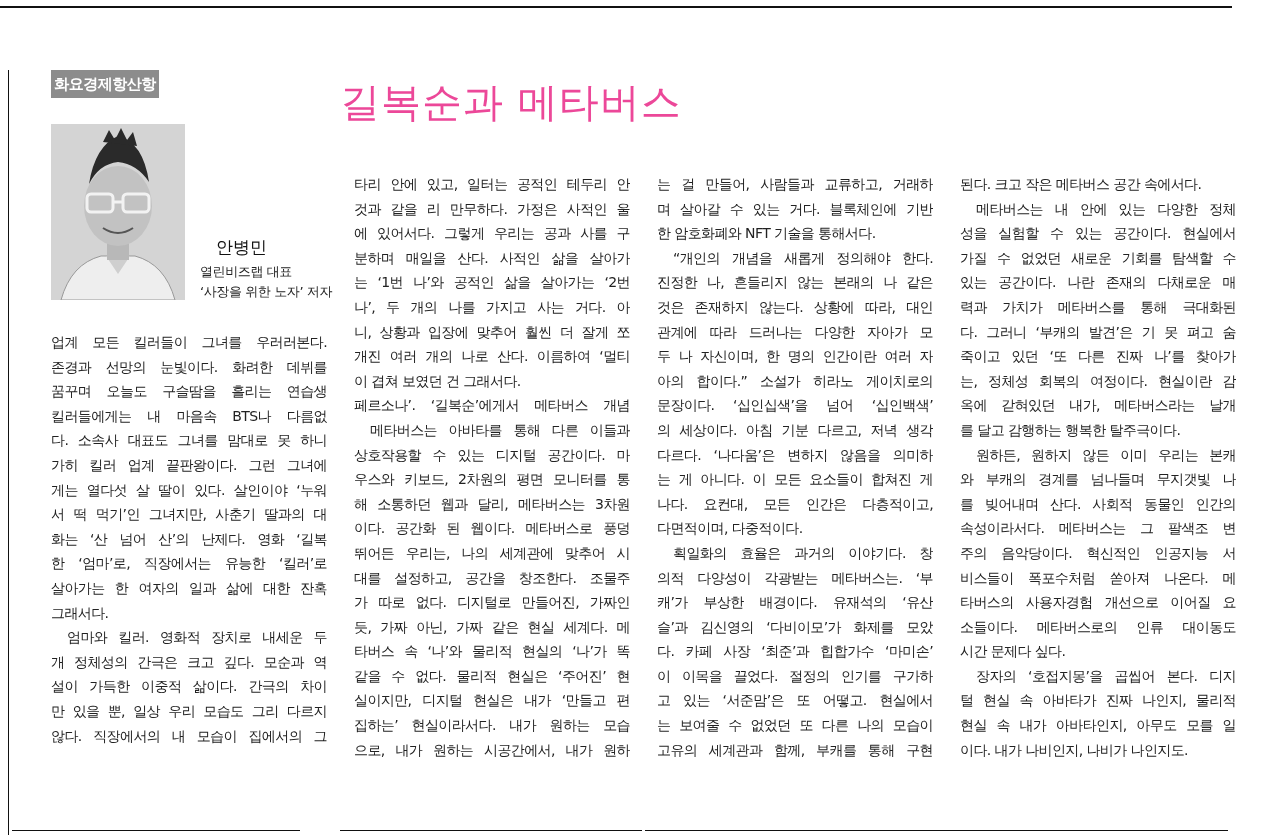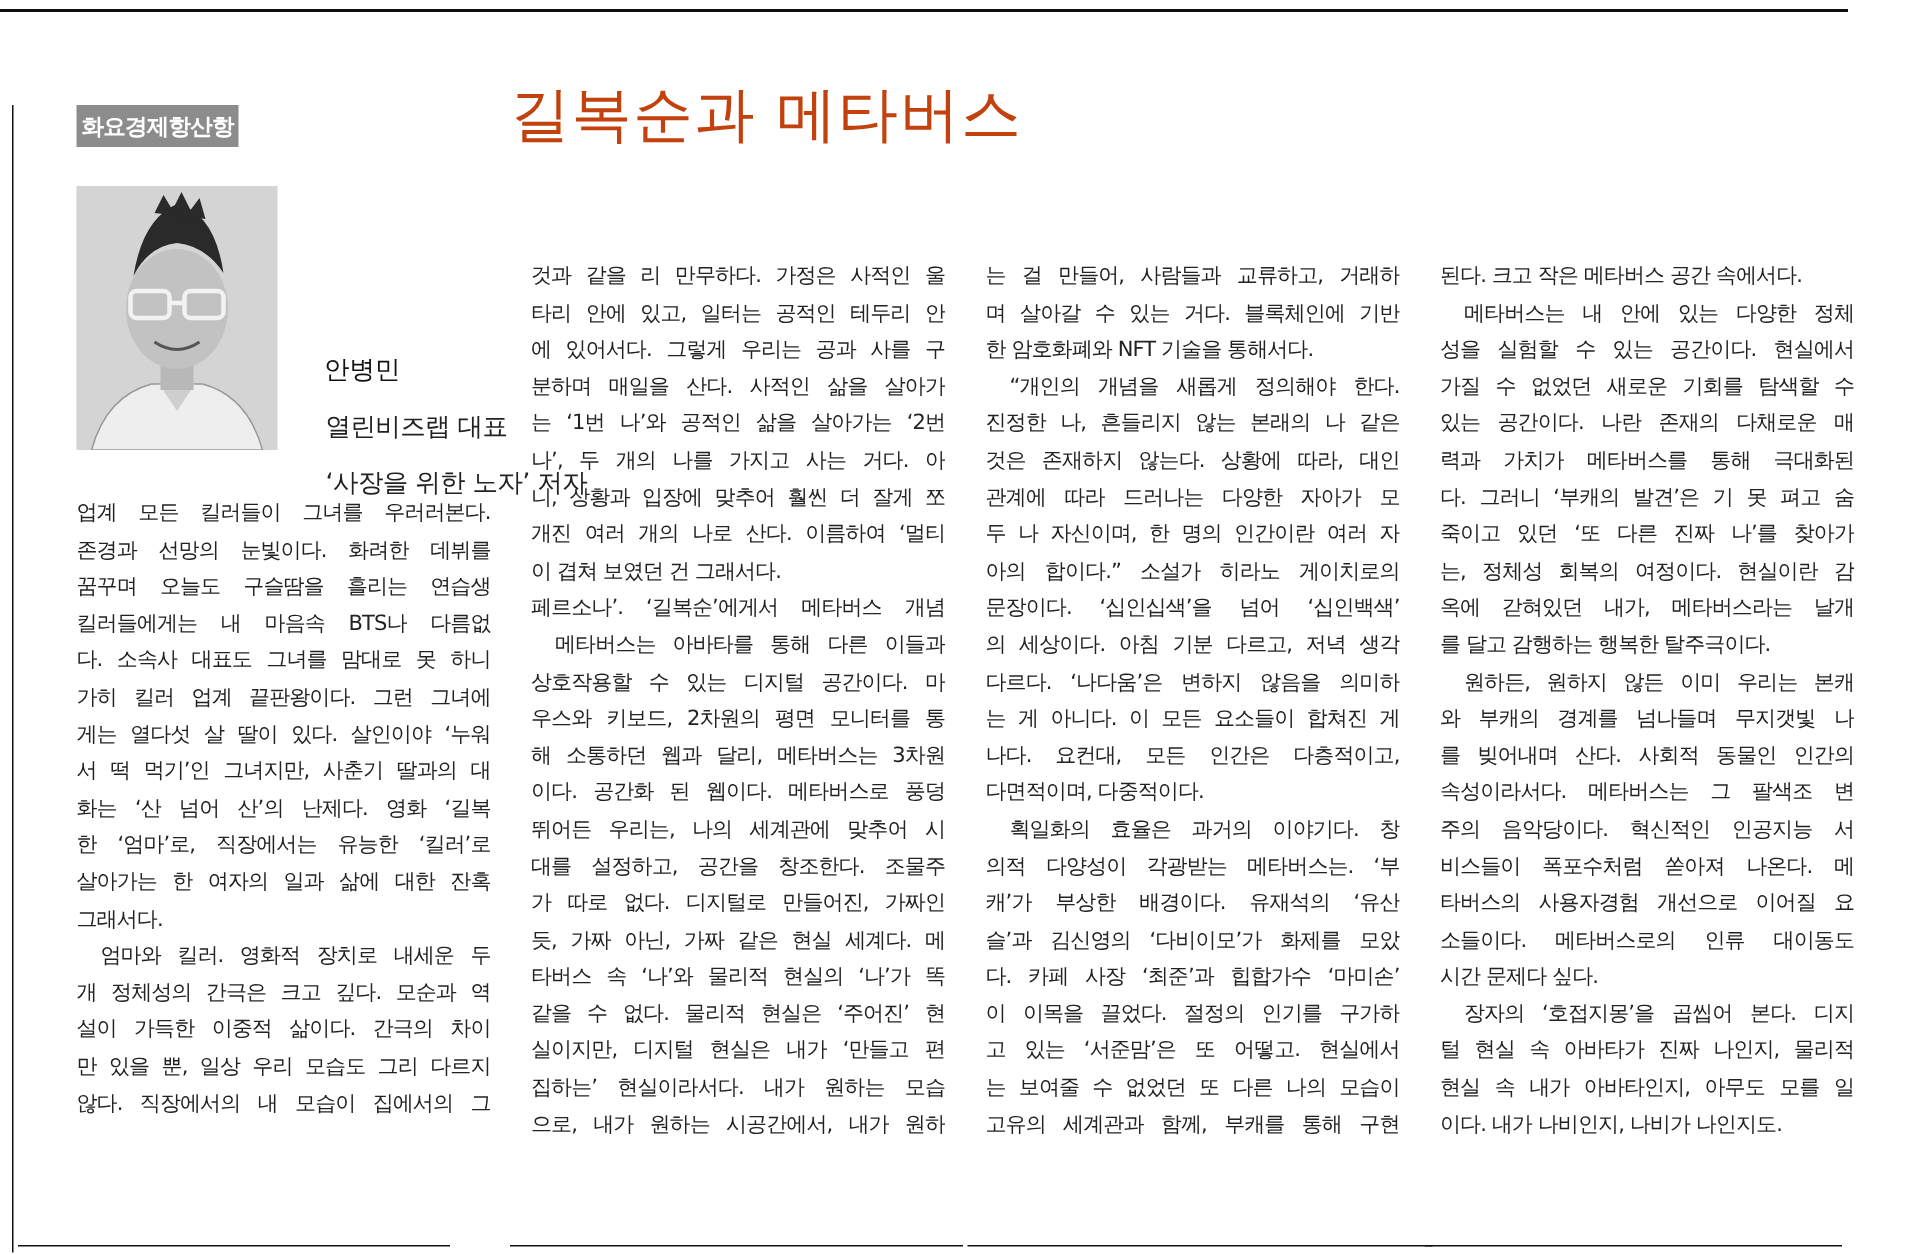--- a/index.html
+++ b/index.html
@@ -2,26 +2,26 @@
 <html><head>
 <meta charset="utf-8">
 <style>
   html, body { margin:0; padding:0; background:#ffffff; }
   body { width:1280px; height:836px; position:relative; overflow:hidden;
          font-family:"DejaVu Sans","Liberation Sans",sans-serif; color:#1a1a1a; }
   .top-rule { position:absolute; left:0; top:6px; width:1232px; height:2px; background:#111; }
   .left-rule { position:absolute; left:8px; top:70px; width:1px; height:765px; background:#111; }
   .section-tag { position:absolute; left:51px; top:70px; width:108px; height:28px; background:#8c8c8c;
          color:#fff; font-size:15px; font-weight:bold; line-height:28px; text-align:center; letter-spacing:-0.5px; }
-  .headline { position:absolute; left:340px; top:47px; width:360px; font-family:"DejaVu Serif","Liberation Serif",serif;
-         font-size:40px; line-height:60px; color:#c2410c; letter-spacing:1px; white-space:nowrap; }
+  .headline { position:absolute; left:340px; top:72px; width:360px; font-family:"DejaVu Serif","Liberation Serif",serif;
+         font-size:40px; line-height:60px; color:#ec4899; letter-spacing:1px; white-space:nowrap; }
   .photo { position:absolute; left:51px; top:124px; width:134px; height:176px; background:#d6d6d6; overflow:hidden; }
   .author-block { position:absolute; left:200px; top:236px; width:140px; }
   .author-name { font-size:17px; line-height:22px; color:#111; margin:0 0 4px 16px; }
-  .author-line { font-size:17px; line-height:20px; color:#222; margin:17px; white-space:nowrap; letter-spacing:-0.4px; }
+  .author-line { font-size:13px; line-height:20px; color:#222; margin:0; white-space:nowrap; letter-spacing:-0.4px; }
   .col { position:absolute; font-size:14px; line-height:24.6px; color:#222; letter-spacing:-0.6px; }
   .col .ln { display:block; white-space:nowrap; overflow:hidden; text-align:justify; text-align-last:justify; height:24.6px; }
   .col .ln.last { text-align-last:left; }
   .col .ln.indent { padding-left:16px; }
   .col1 { left:51px; top:330px; width:276px; }
   .col2 { left:354px; top:172px; width:276px; }
   .col3 { left:657px; top:172px; width:276px; }
   .col4 { left:960px; top:172px; width:276px; }
   .bottom-rule { position:absolute; top:830px; height:1px; background:#111; }
 </style>
@@ -69,22 +69,22 @@
     <span class="ln">한 ‘엄마’로, 직장에서는 유능한 ‘킬러’로</span>
     <span class="ln">살아가는 한 여자의 일과 삶에 대한 잔혹</span>
     <span class="ln last">그래서다.</span>
     <span class="ln indent">엄마와 킬러. 영화적 장치로 내세운 두</span>
     <span class="ln">개 정체성의 간극은 크고 깊다. 모순과 역</span>
     <span class="ln">설이 가득한 이중적 삶이다. 간극의 차이</span>
     <span class="ln">만 있을 뿐, 일상 우리 모습도 그리 다르지</span>
     <span class="ln">않다. 직장에서의 내 모습이 집에서의 그</span>
   </div>
 <div class="col col2">
+    <span class="ln">타리 안에 있고, 일터는 공적인 테두리 안</span>
     <span class="ln">것과 같을 리 만무하다. 가정은 사적인 울</span>
-    <span class="ln">타리 안에 있고, 일터는 공적인 테두리 안</span>
     <span class="ln">에 있어서다. 그렇게 우리는 공과 사를 구</span>
     <span class="ln">분하며 매일을 산다. 사적인 삶을 살아가</span>
     <span class="ln">는 ‘1번 나’와 공적인 삶을 살아가는 ‘2번</span>
     <span class="ln">나’, 두 개의 나를 가지고 사는 거다. 아</span>
     <span class="ln">니, 상황과 입장에 맞추어 훨씬 더 잘게 쪼</span>
     <span class="ln">개진 여러 개의 나로 산다. 이름하여 ‘멀티</span>
     <span class="ln last">이 겹쳐 보였던 건 그래서다.</span>
     <span class="ln">페르소나’. ‘길복순’에게서 메타버스 개념</span>
     <span class="ln indent">메타버스는 아바타를 통해 다른 이들과</span>
     <span class="ln">상호작용할 수 있는 디지털 공간이다. 마</span>

